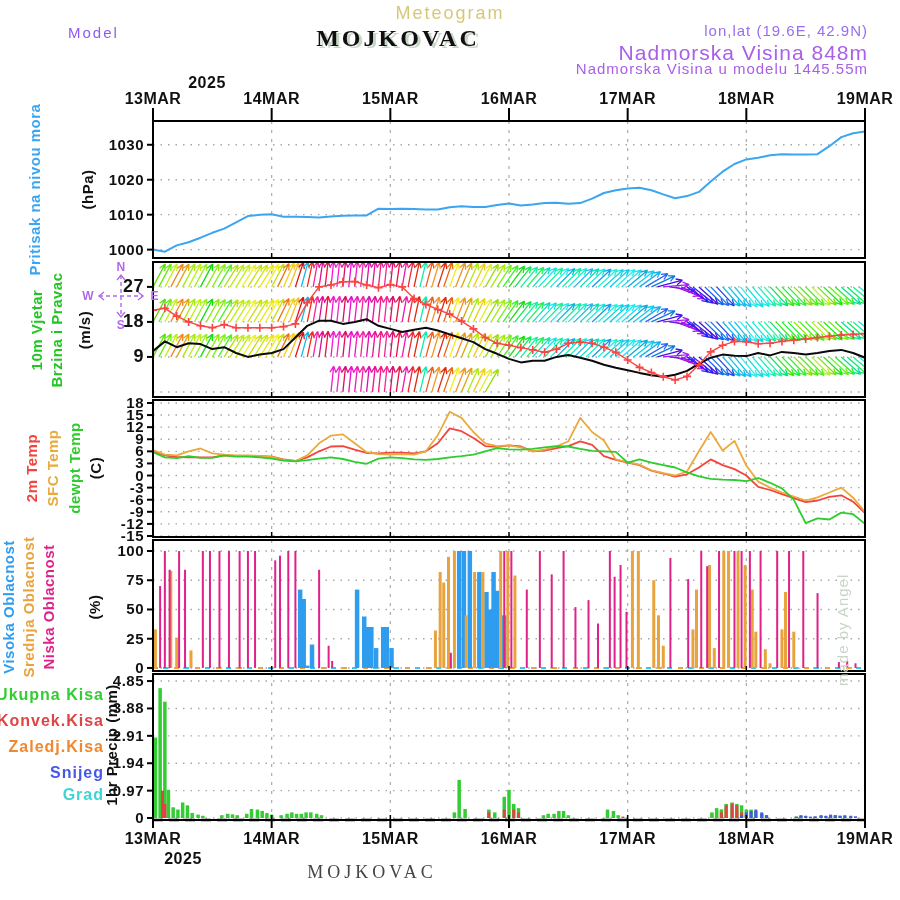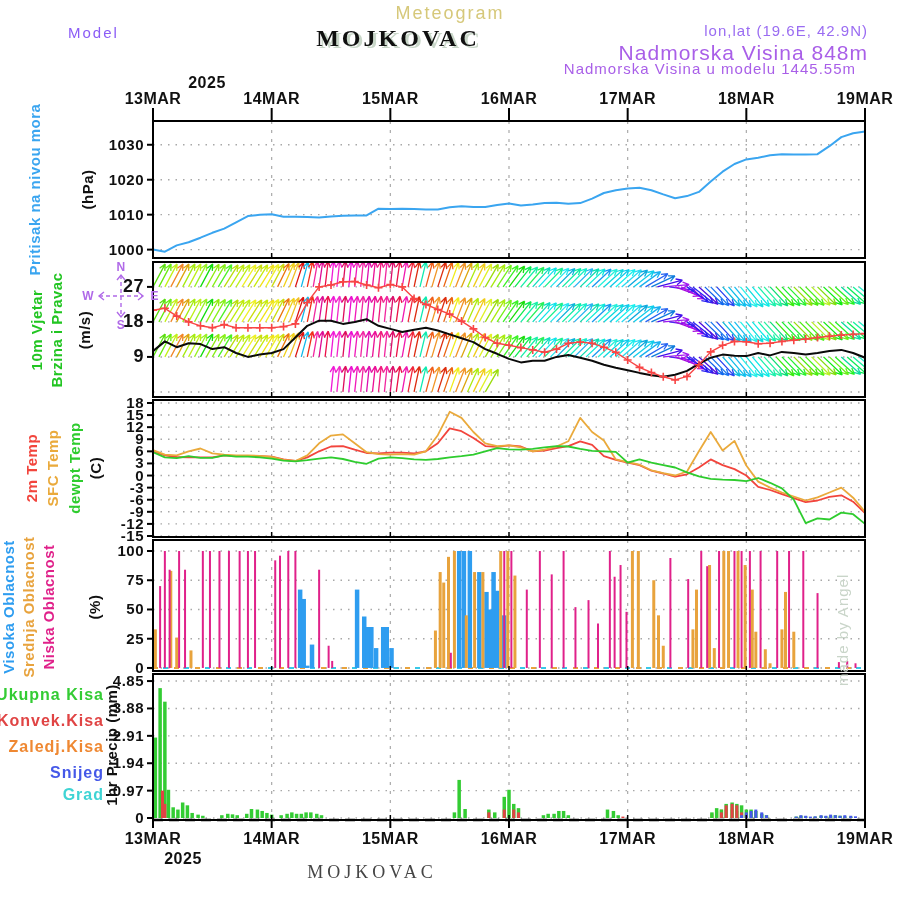--- a/index.html
+++ b/index.html
@@ -6,21 +6,21 @@
   #page{position:relative;width:900px;height:900px;background:#fff;overflow:hidden;
         font-family:"Liberation Sans",sans-serif;}
   .hdr{position:absolute;white-space:nowrap;}
   #meteogram-title{left:0;right:0;top:3px;text-align:center;font-size:18px;letter-spacing:2px;color:#d6c87a;}
   #model-label{left:68px;top:24px;font-size:15px;letter-spacing:2px;color:#8b5cf6;}
   #model-value{left:62px;top:48px;font-size:17px;letter-spacing:2px;color:#a95fe8;}
   #station-title{left:0;width:796px;top:25px;text-align:center;font-family:"Liberation Serif",serif;
     font-weight:bold;font-size:24px;letter-spacing:3px;color:#101010;text-shadow:3px 2px 0 #c9d7c9;}
   #lonlat{right:32px;top:22px;font-size:15px;letter-spacing:1px;color:#9a6cf2;margin-left:24px;}
   #elev{right:32px;top:41px;font-size:21px;letter-spacing:1px;color:#a95fe8;}
-  #model-elev{right:44px;top:60px;font-size:15px;letter-spacing:1px;color:#a95fe8;}
+  #model-elev{right:32px;top:60px;font-size:15px;letter-spacing:1px;color:#a95fe8;}
   #footer-station{position:absolute;left:252px;top:862px;width:240px;text-align:center;
     font-family:"Liberation Serif",serif;font-size:18px;letter-spacing:4px;color:#454545;}
   #watermark{position:absolute;left:842px;top:538px;width:140px;height:16px;
     transform:rotate(-90deg);transform-origin:70px 78px;font-size:15px;letter-spacing:1px;color:#c9d5c9;}
   svg text{font-family:"Liberation Sans",sans-serif;}
 </style>
 </head>
 <body>
 
 <div id="page">

